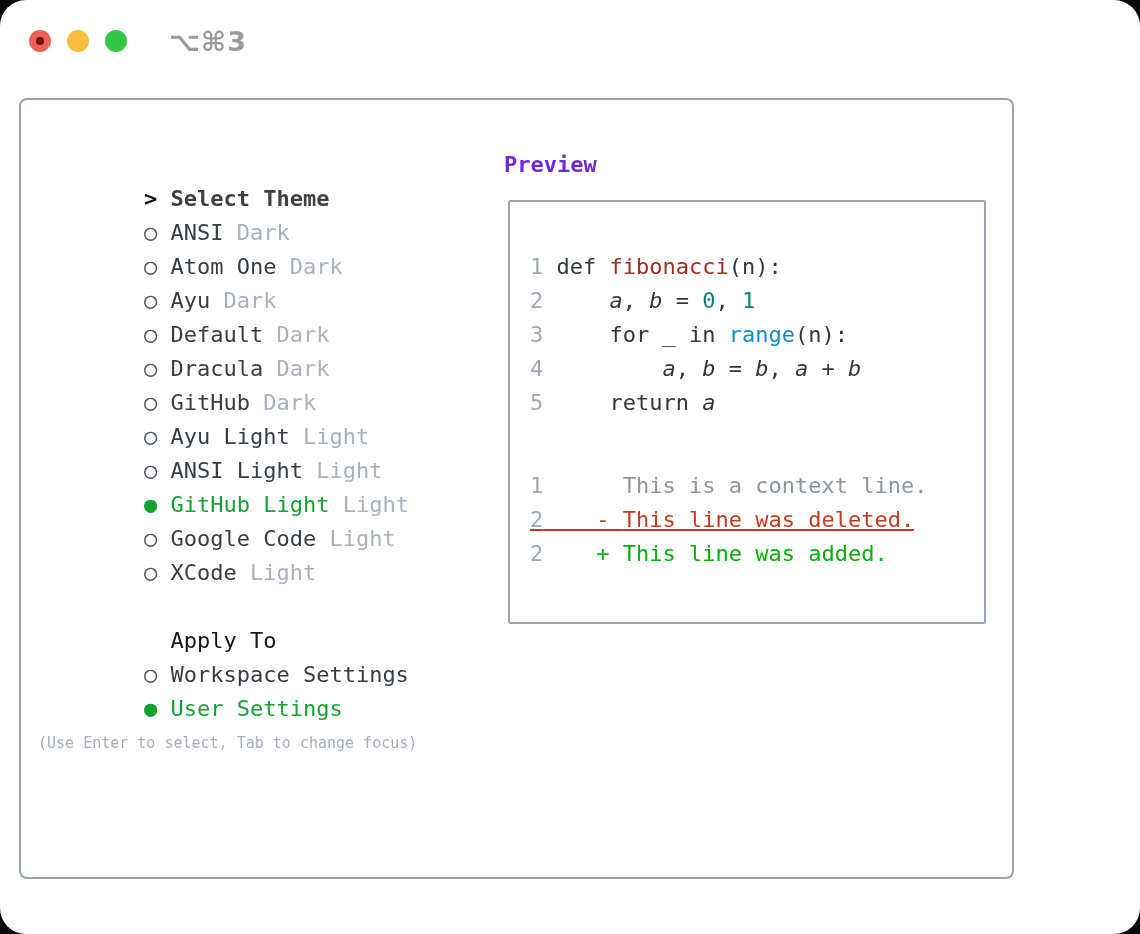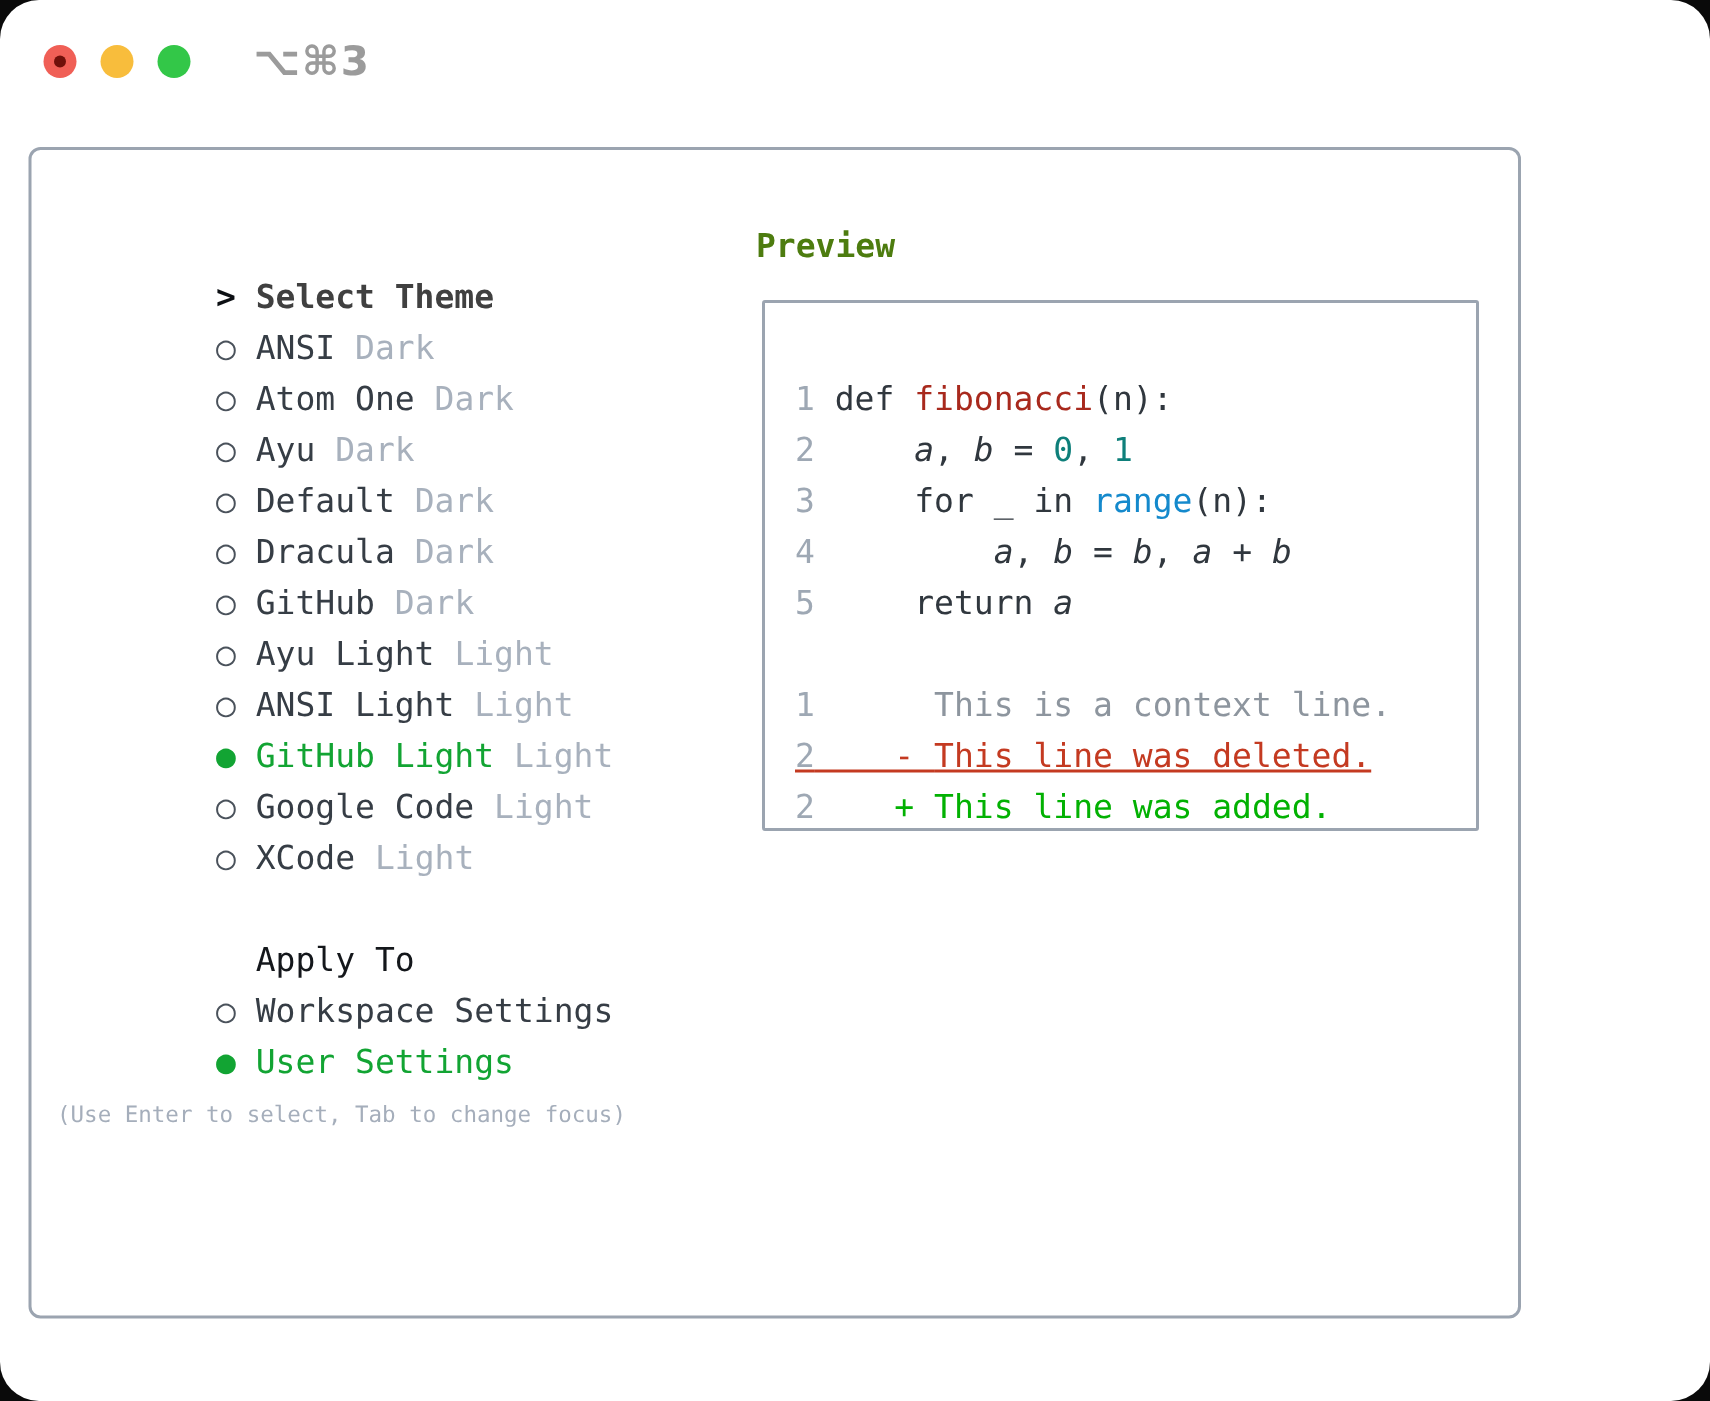--- a/index.html
+++ b/index.html
@@ -49,36 +49,36 @@
   .row.selected .bullet, .row.selected .opt-name { color: var(--sel, #12a433); }
   .spacer { height: 34px; }
   .section-title { color: #14171b; }
   .hint {
     width: 432px; color: #a5aebb; font-size: 15px; line-height: 34.5px;
   }
 
   
   .preview-title {
     position: absolute; left: 483px; top: 48px; height: 34px; line-height: 34px;
-    font-size: 22px; font-weight: bold; color: #4d7c0f;
+    font-size: 22px; font-weight: bold; color: #6d28d9;
   }
   .preview-box {
-    position: absolute; left: 487px; top: 100px; width: 478px; height: 354px;
+    position: absolute; left: 487px; top: 100px; width: 478px; height: 424px;
     border: 2px solid #9ba4b0; border-radius: 2px; background: #fff;
     padding: 48px 10px 0 20px; overflow: hidden;
   }
   .pline { height: 34px; line-height: 34px; font-size: 22px; white-space: pre;
            color: #30373e; }
   .lnum { color: var(--lnum, #9ea8b4); }
   .tok-text { color: #30373e; }
   .tok-func { color: var(--func, #a8291d); }
   .tok-num  { color: var(--numc, #0e7f7a); }
   .tok-call { color: var(--call, #1489cc); }
   .tok-var  { color: #30373e; font-style: italic; }
-  .pline.context { color: var(--ctx, #8d959e); }
+  .pline.context { color: var(--ctx, #8d959e); margin-top: 15px; }
   .pline.context .lnum { color: var(--lnum, #9ea8b4); }
   .pline.deleted { color: var(--del, #c43a21); text-decoration: underline; }
   .pline.deleted .lnum { color: var(--lnum, #9ea8b4); }
   .pline.added { color: var(--add, #02b102); }
   .pline.added .lnum { color: var(--lnum, #9ea8b4); }
 </style>
 </head>
 <body>
 
 <div class="window">

